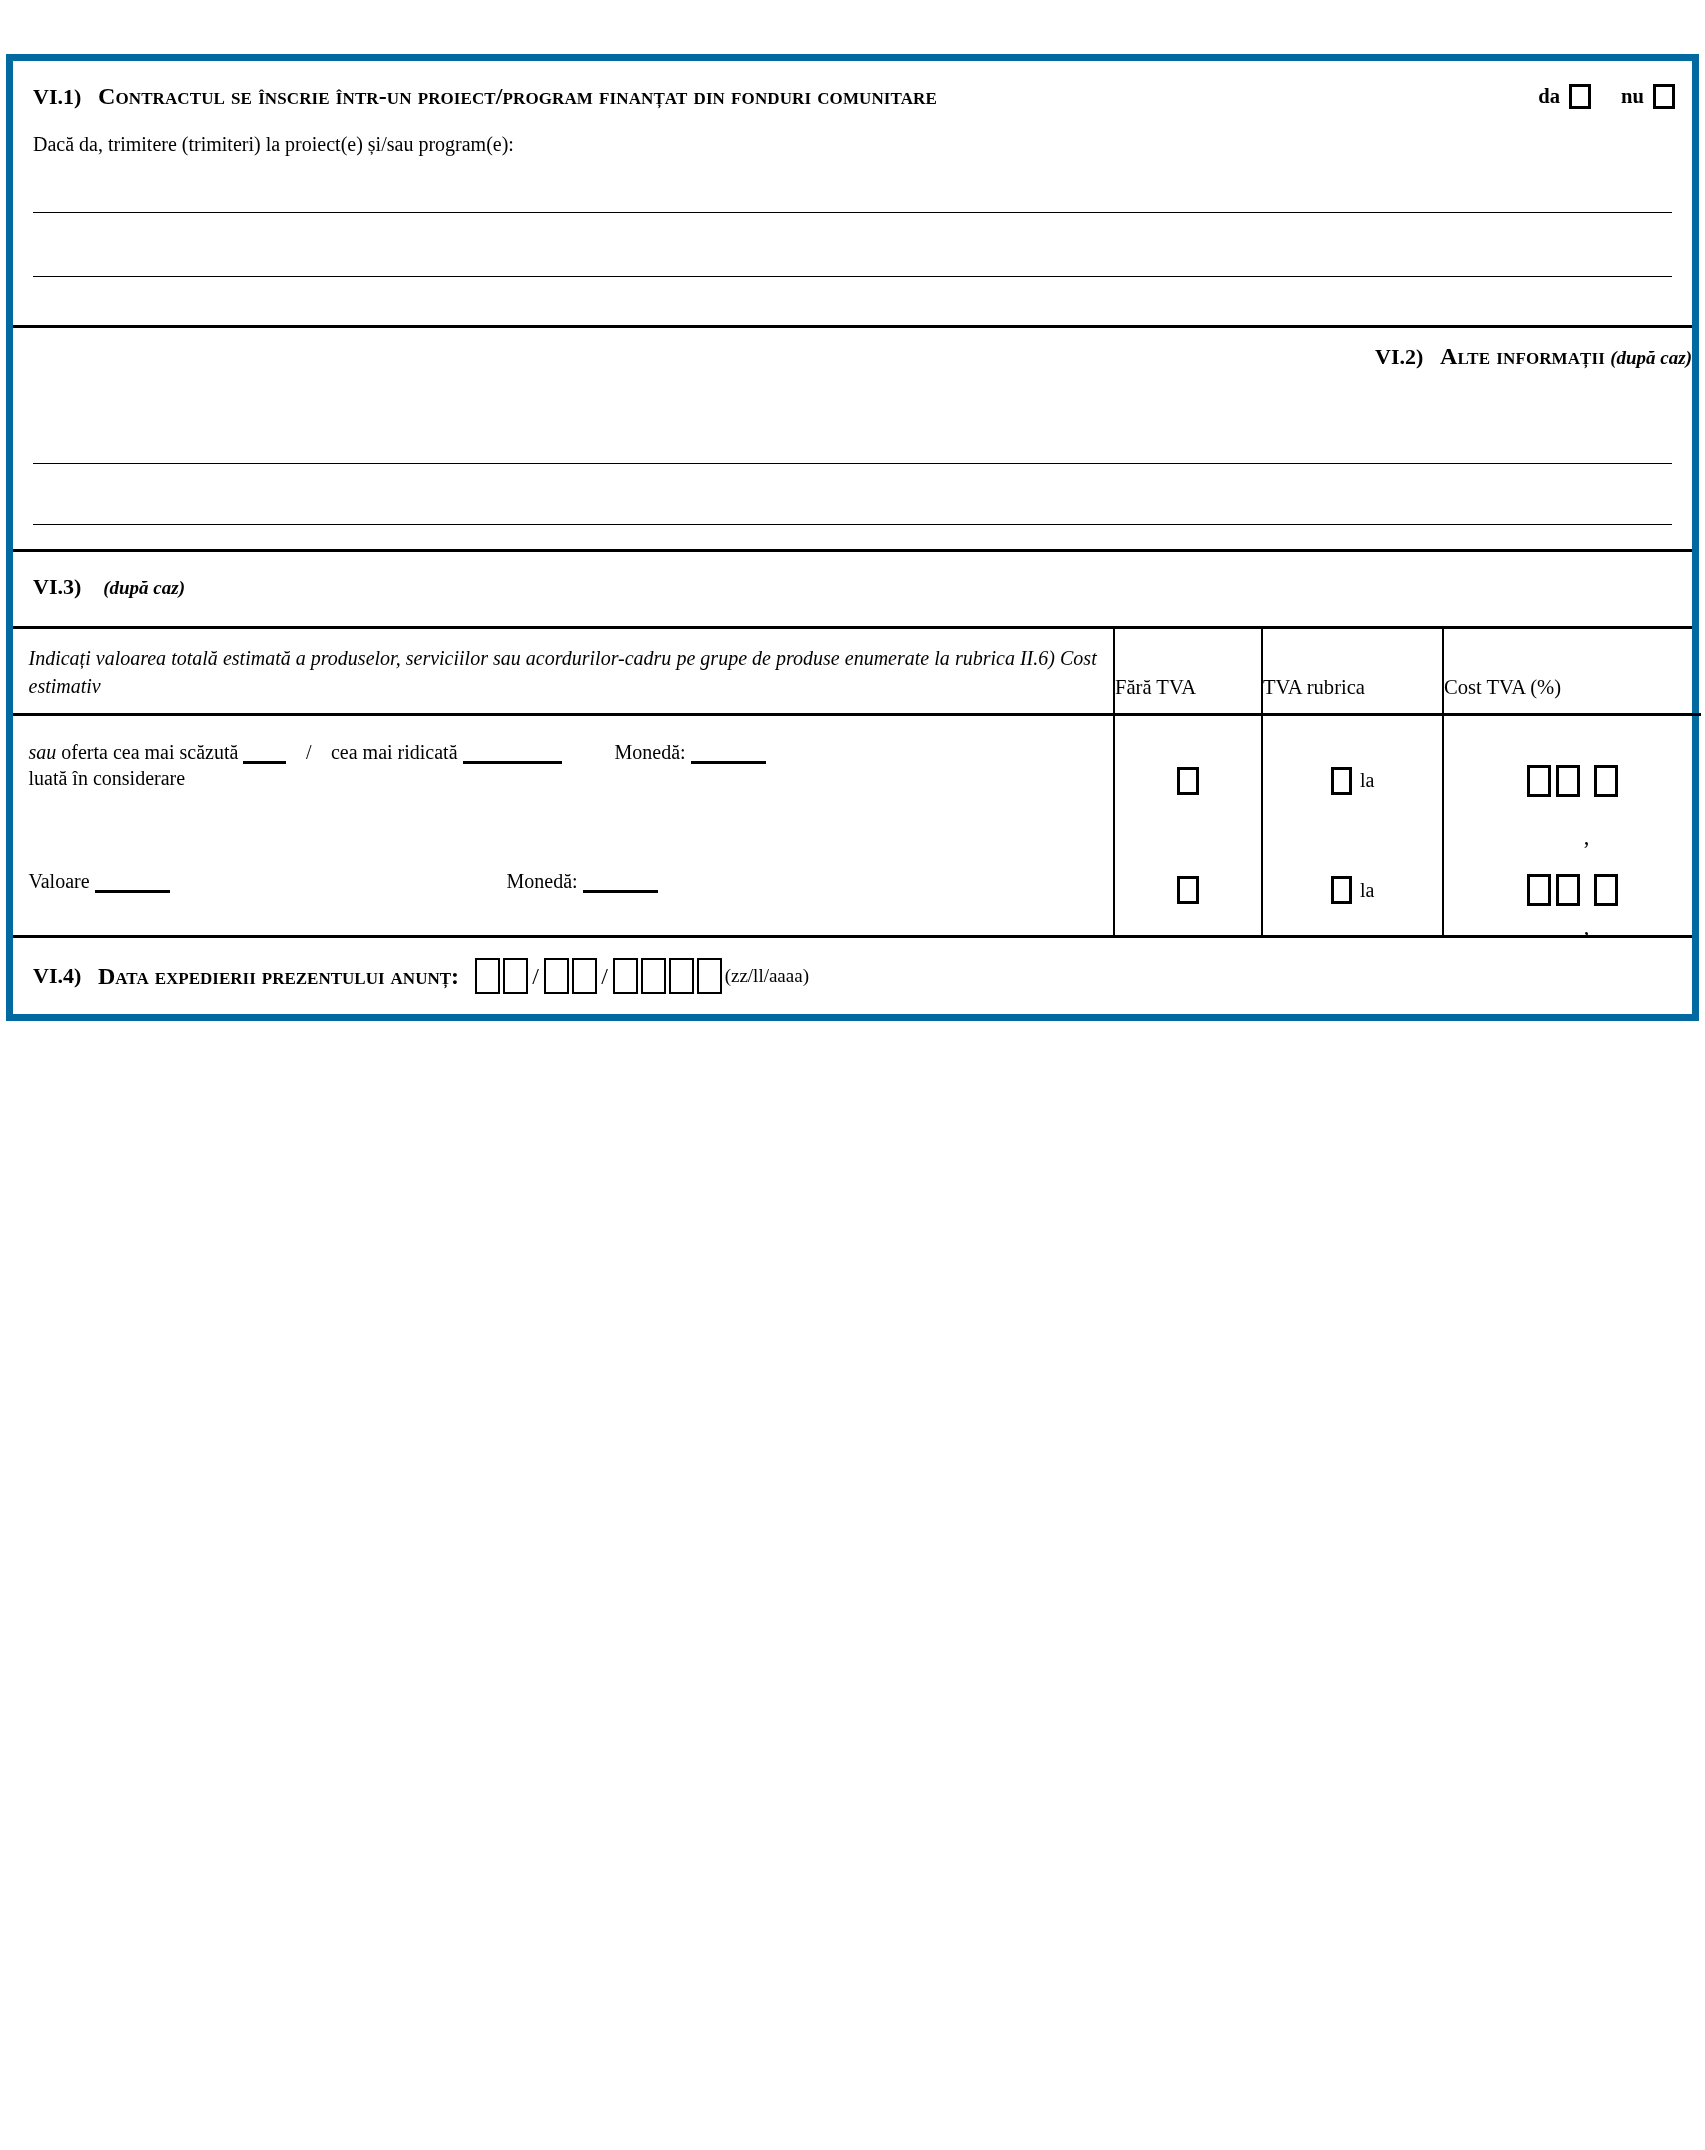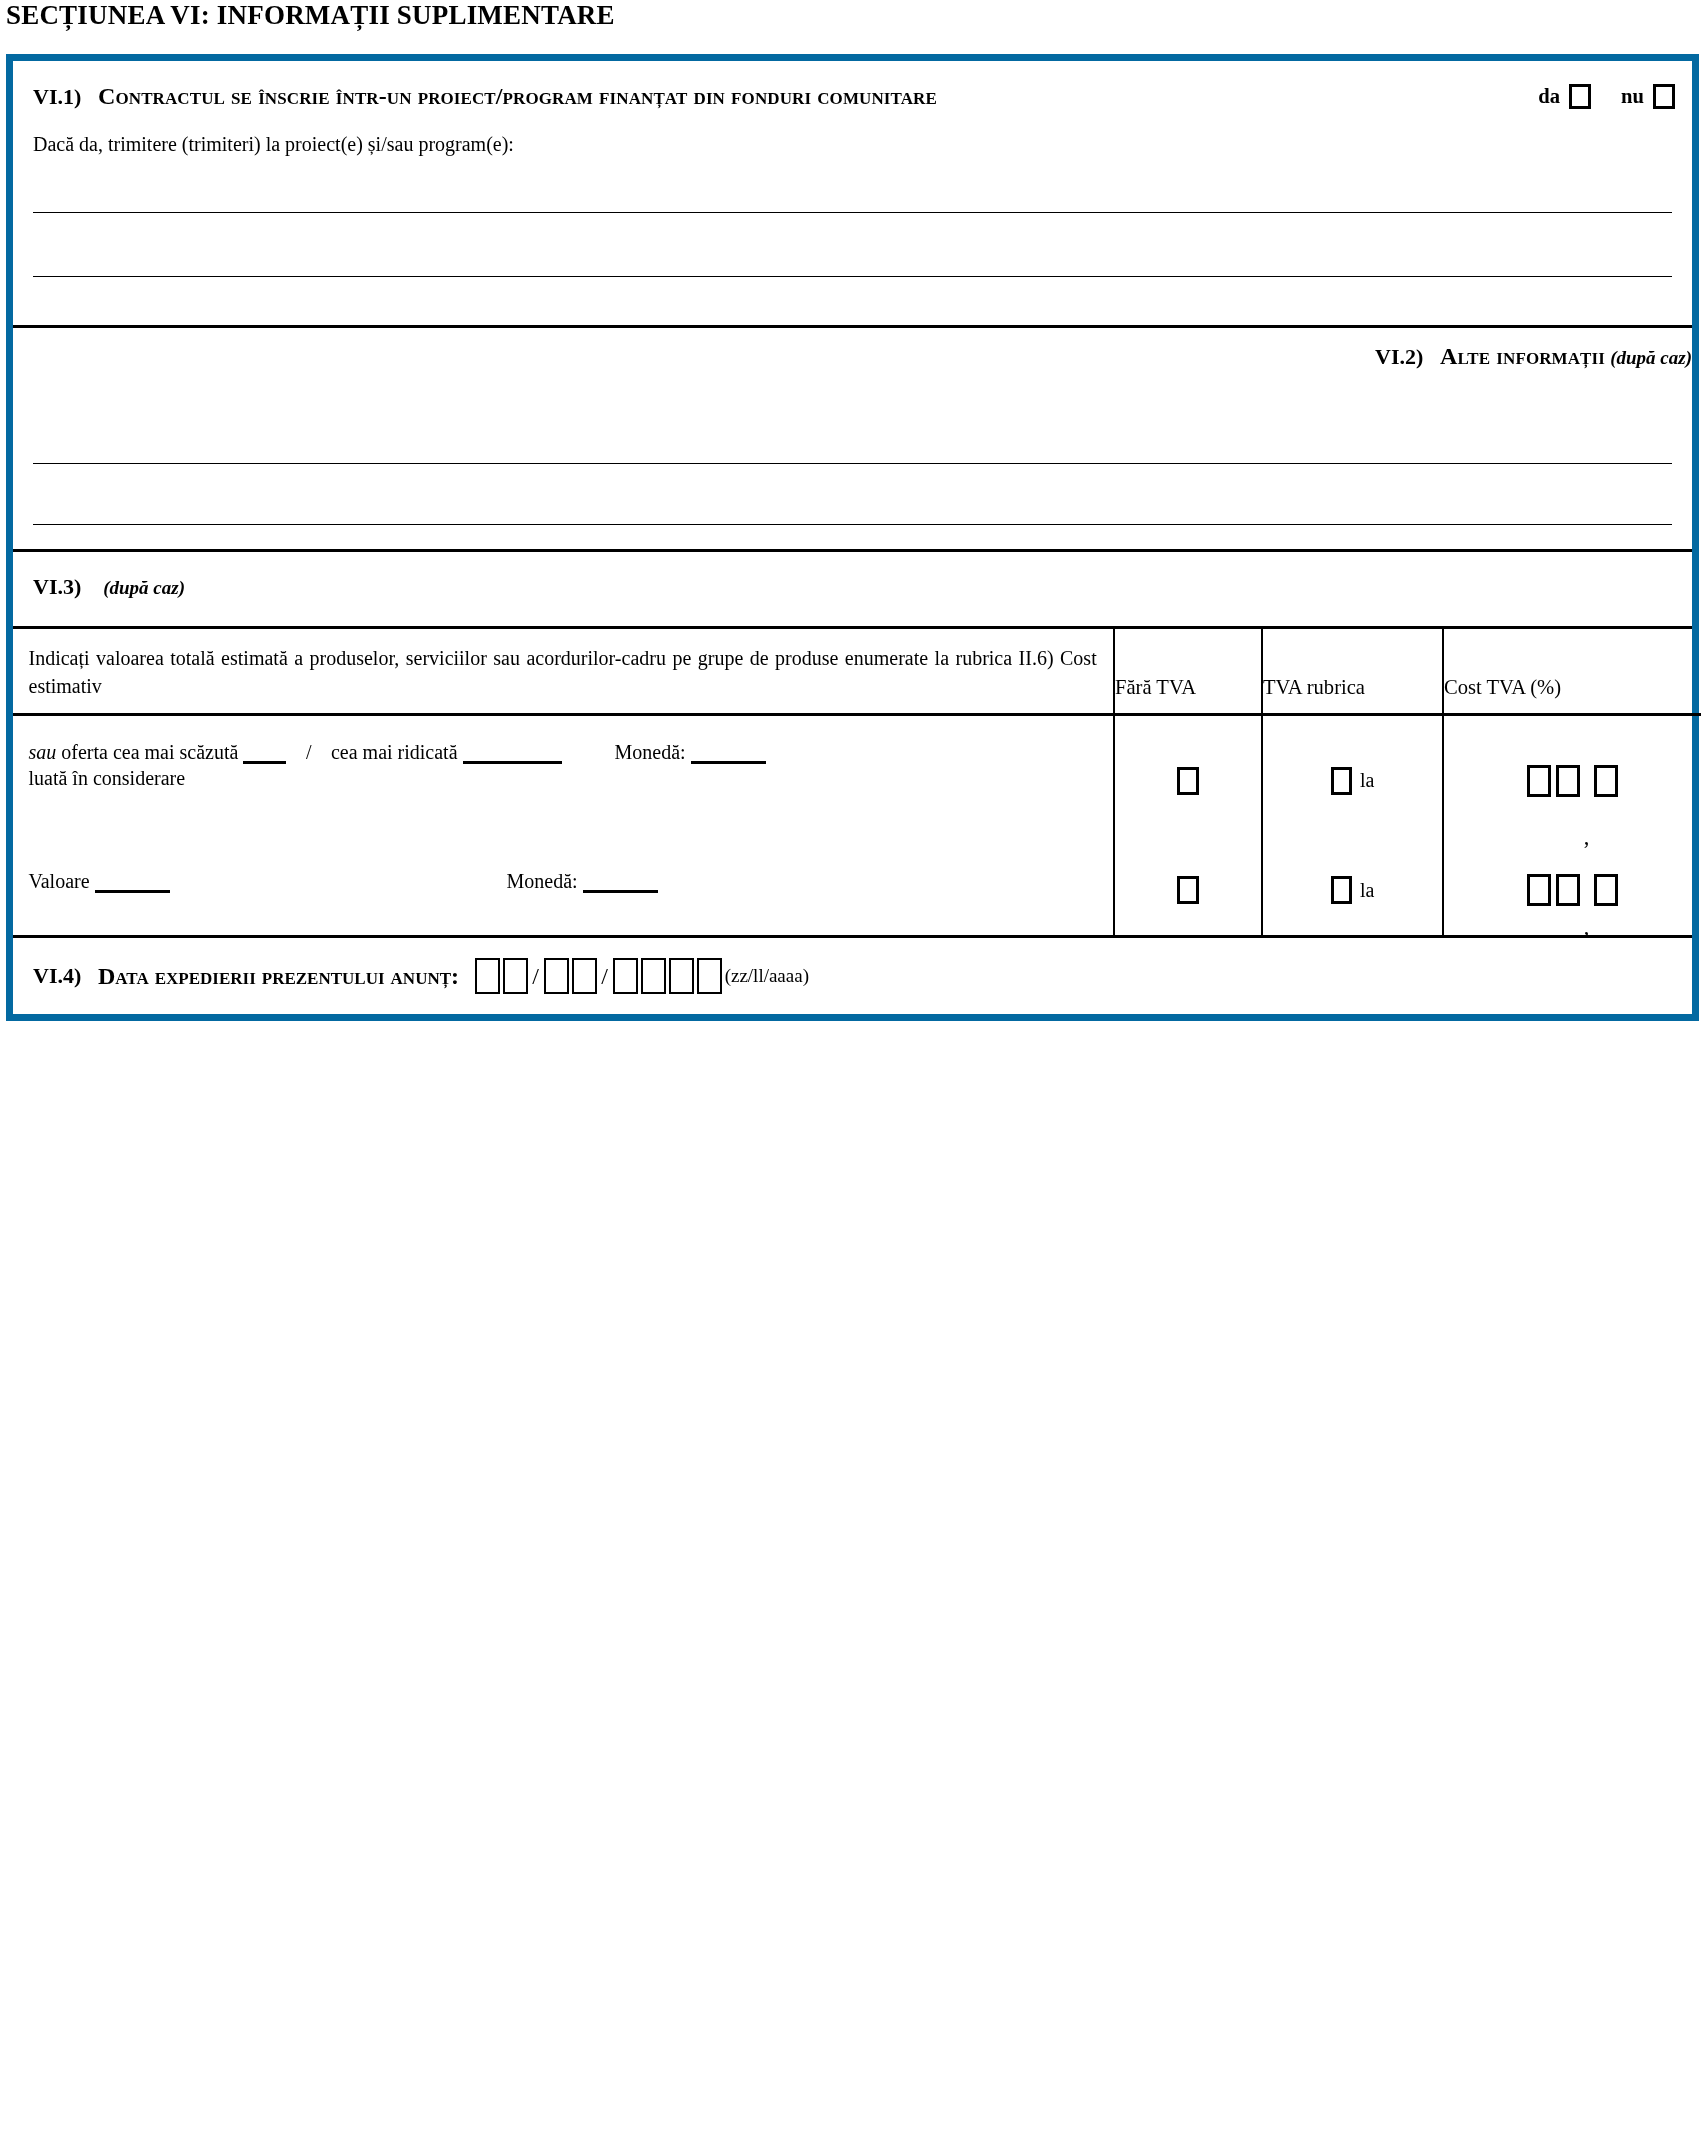--- a/index.html
+++ b/index.html
@@ -138,20 +138,21 @@
   .tbl td.last { border-right: none; }
   .tbl tr.hrow td { border-bottom: 3px solid #000; }
 
   .col-desc { width: 1101px; }
   .col-a    { width: 148px; }
   .col-b    { width: 181px; }
   .col-c    { width: 258px; }
 
   .desc-txt {
     font-size: 20px;
+    font-style: italic;
     text-align: justify;
     line-height: 1.42;
     padding: 14.6px 16.3px 13px 15.5px;
   }
   .colhdr {
     font-size: 20.6px;
     padding-top: 47px;
     white-space: nowrap;
   }
 
@@ -242,21 +243,20 @@
     background: #fff;
   }
   .slash { font-size: 24px; padding: 0 1.7px; }
   .datehint { font-size: 19px; margin-left: 3px; }
 </style>
 </head>
 <body>
 
 <div class="page">
 
-  <div class="section-title">SECȚIUNEA VI: INFORMAȚII SUPLIMENTARE</div>
 
   <div class="frame">
 
     <div class="band b1">
       <div class="hdr">
         <span class="hdr-num">VI.1)</span>
         <span class="hdr-title">Contractul se înscrie într-un proiect/program finanțat din fonduri comunitare</span>
       </div>
 
       <div class="b1-yesno">

